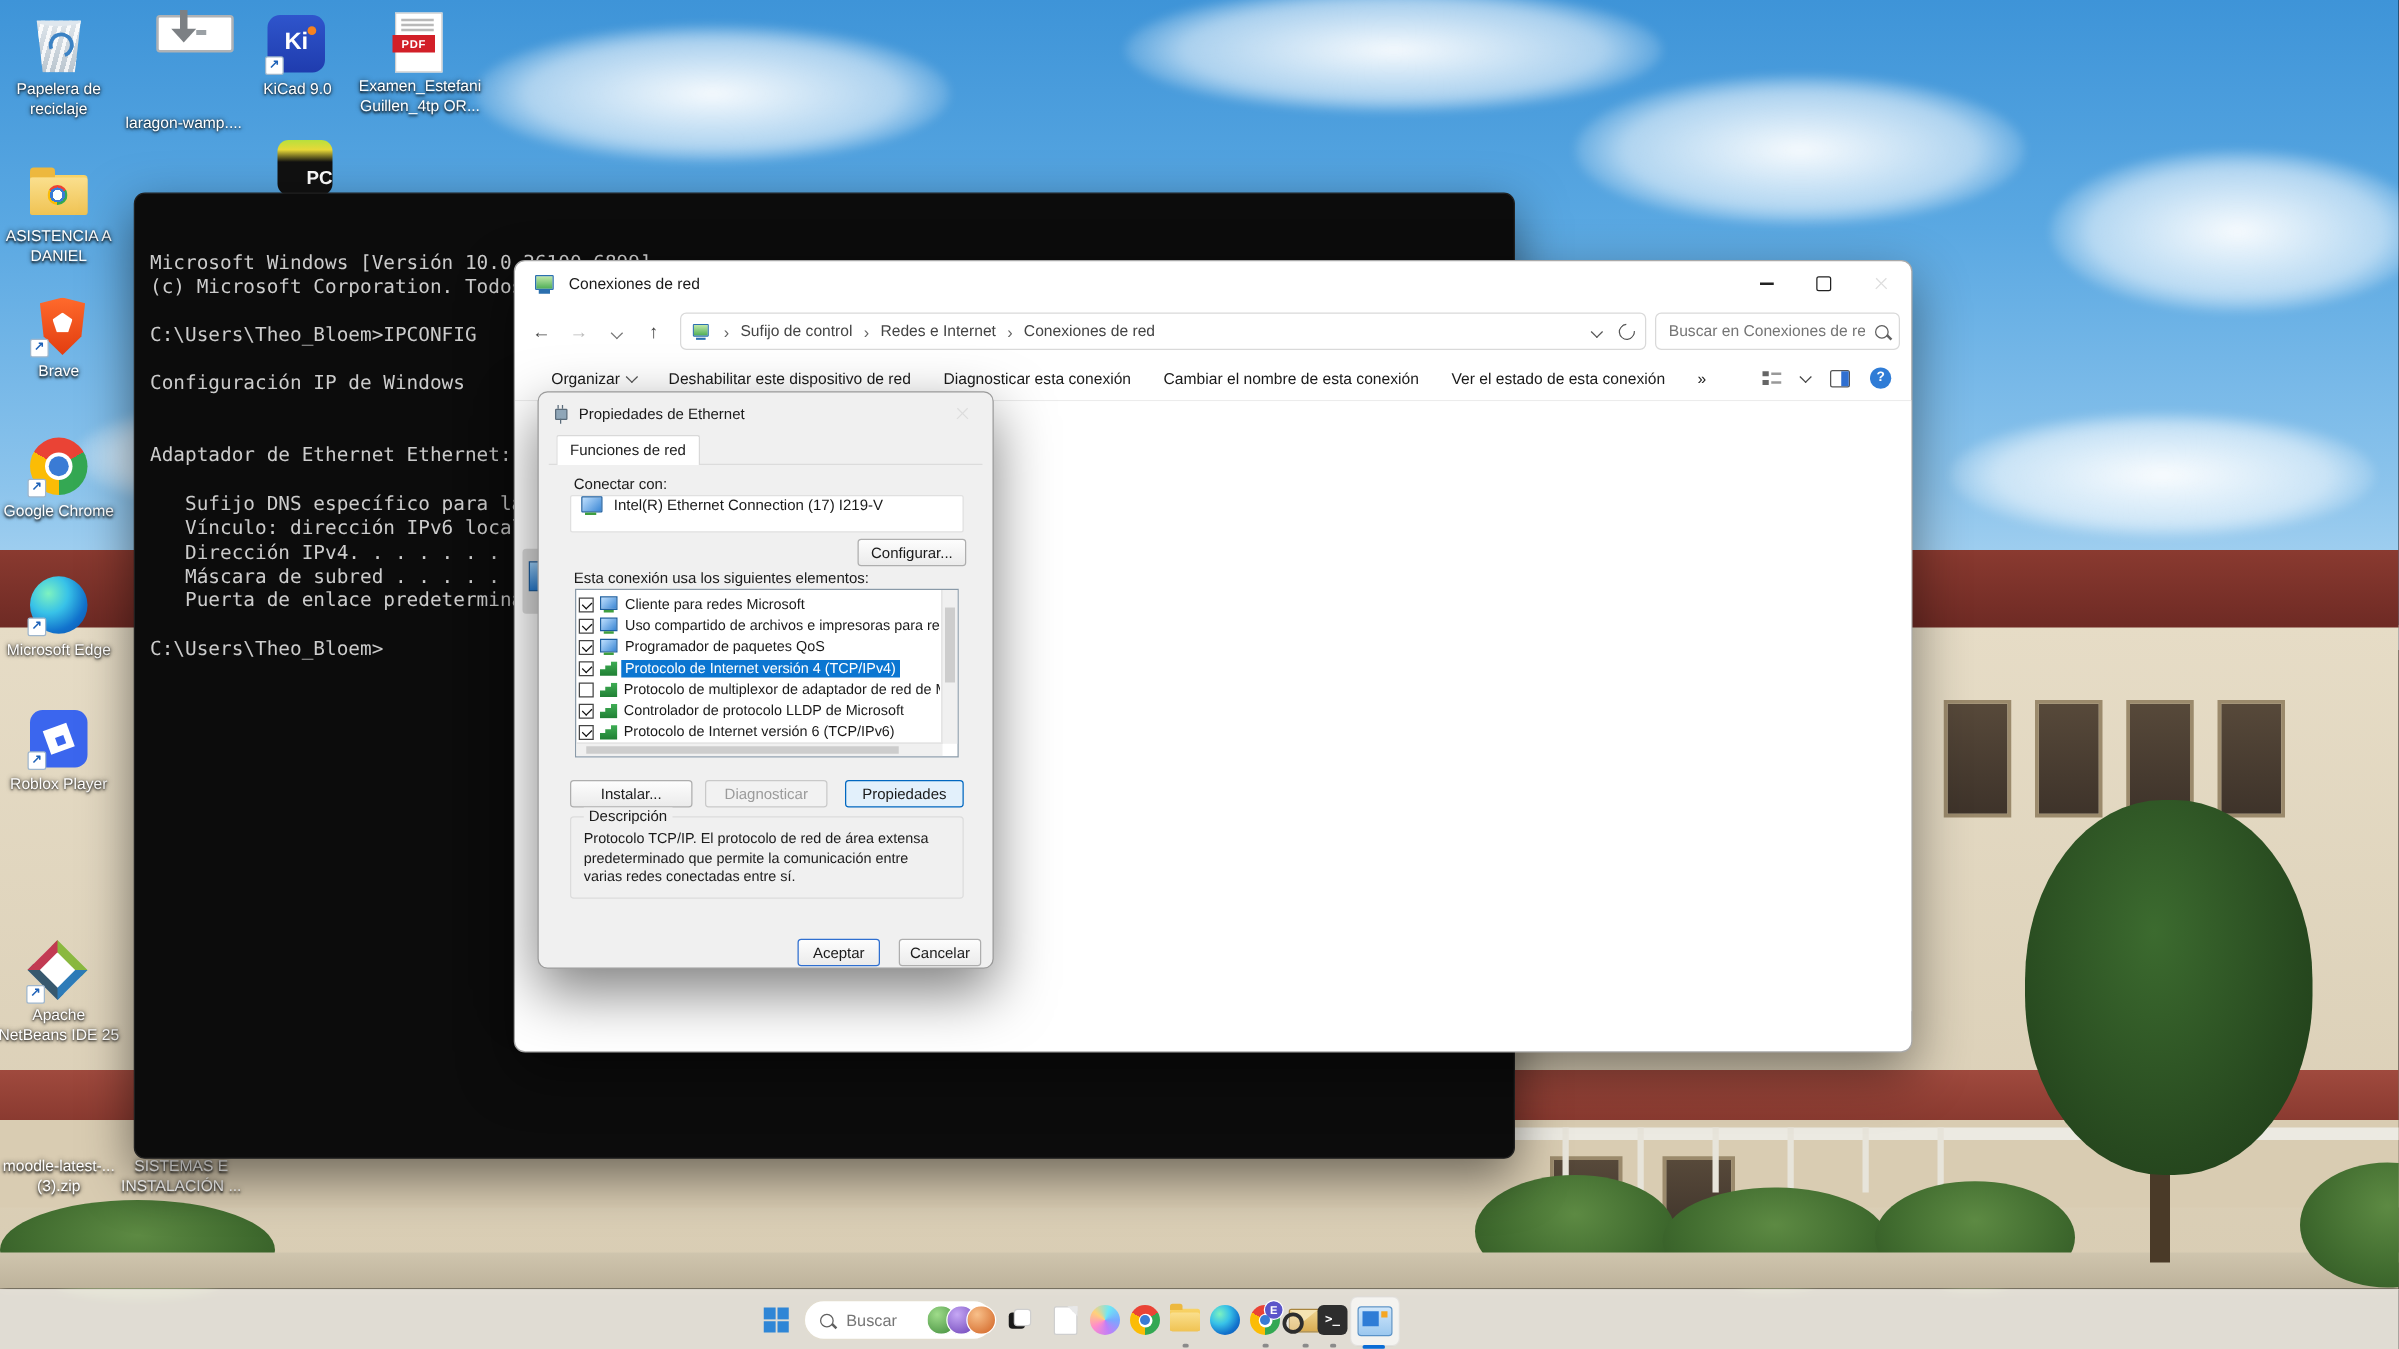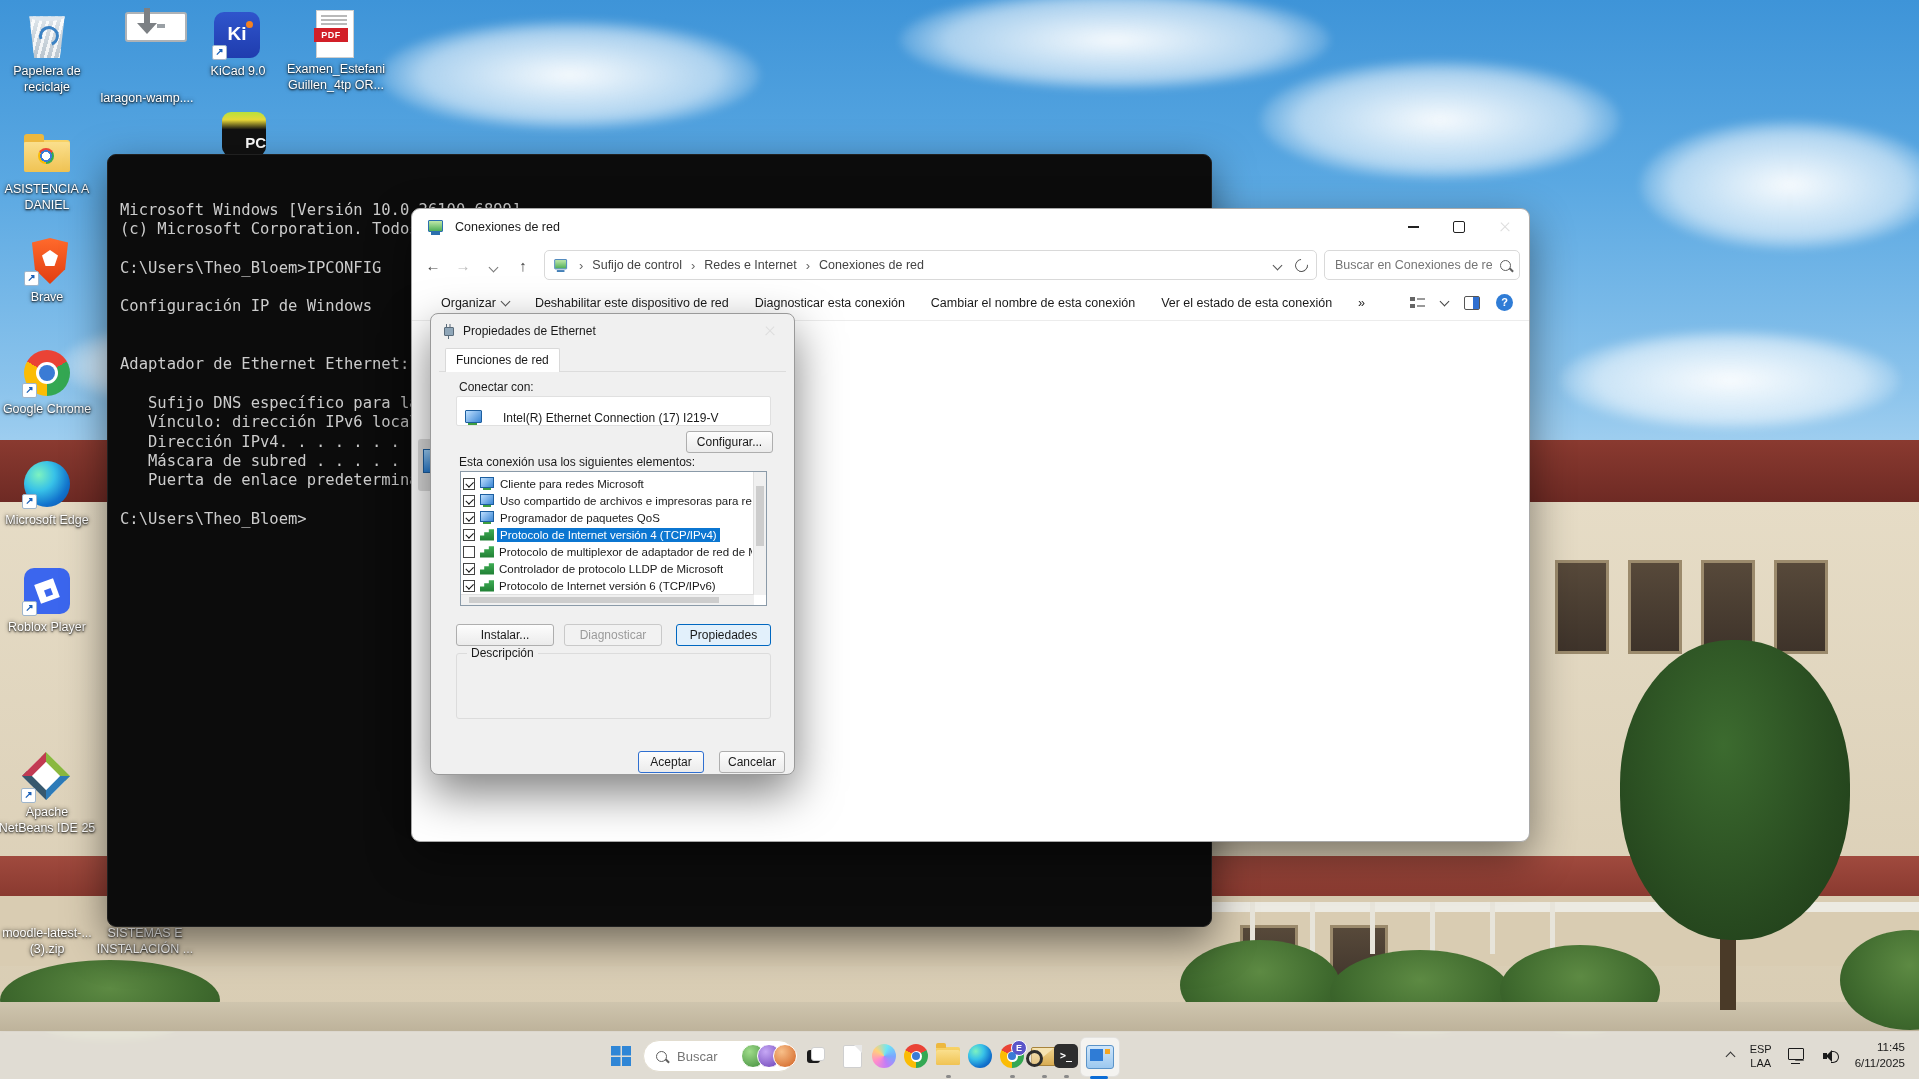--- a/index.html
+++ b/index.html
@@ -145,21 +145,21 @@
   .dlg-titlebar{position:absolute;left:0;top:0;right:0;height:34px;display:flex;align-items:center;gap:10px;padding-left:12px;box-sizing:border-box;}
   .plug{width:10px;height:15px;position:relative;}
   .plug::before{content:"";position:absolute;left:1px;top:3px;width:8px;height:7px;background:#8fa6b8;border:1px solid #5a6b7a;border-radius:1px;}
   .plug::after{content:"";position:absolute;left:2.5px;top:0;width:1.6px;height:3px;background:#5a6b7a;box-shadow:3.5px 0 0 #5a6b7a;}
   .plug i{position:absolute;left:4.5px;bottom:0;width:1.6px;height:4px;background:#5a6b7a;}
   .dlg .wbtn{height:34px;color:#222;}
   .tab{position:absolute;left:14px;top:34px;height:23px;background:#fff;border:1px solid #d9d9d9;border-bottom:0;
     border-radius:2px 2px 0 0;padding:0 10px;line-height:22px;z-index:2;}
   .tabpage-line{position:absolute;left:8px;top:57px;right:8px;height:1px;background:#dcdcdc;}
   .fieldbox{position:absolute;left:25px;top:82px;width:315px;height:30px;background:#fff;border:1px solid #e0e0e0;border-radius:2px;
-    display:flex;align-items:flex-end;gap:20px;padding:0 8px;box-sizing:border-box;}
+    display:flex;align-items:flex-start;gap:8px;padding:0 8px;box-sizing:border-box;}
   .nic{width:18px;height:15px;position:relative;flex:none;}
   .nic::before{content:"";position:absolute;left:0;top:0;width:15px;height:11px;background:linear-gradient(135deg,#bfe0ff,#3a86d4);border:1px solid #1d5fa0;border-radius:1px;}
   .nic::after{content:"";position:absolute;left:3px;bottom:0;width:9px;height:2.5px;background:#3f9e3f;}
   .btn{position:absolute;height:22px;background:linear-gradient(#fdfdfd,#ebebeb);border:1px solid #aeaeae;border-radius:3px;
     font-size:12px;text-align:center;line-height:20px;box-sizing:border-box;}
   .btn.focusblue{background:#e2f0fb;border:1px solid #0067c0;}
   .btn.defaultb{border:1px solid #2f6fd0;}
   .btn.disabled{color:#9b9b9b;background:#f2f2f2;border-color:#c9c9c9;}
   .listbox{position:absolute;left:29px;top:157px;width:307px;height:135px;background:#fff;border:1px solid #8a9aa8;box-sizing:border-box;overflow:hidden;}
   .lrow{position:absolute;left:2px;right:14px;height:17px;display:flex;align-items:center;gap:5px;font-size:11.5px;}
@@ -494,20 +494,21 @@
       <div class="vscroll"></div>
       <div class="hscroll"></div>
     </div>
 
     <div class="btn" style="left:25px;top:310px;width:98px;">Instalar...</div>
     <div class="btn disabled" style="left:133px;top:310px;width:98px;">Diagnosticar</div>
     <div class="btn focusblue" style="left:245px;top:310px;width:95px;">Propiedades</div>
 
     <div class="groupbox">
       <span class="legend">Descripción</span>
+      <span class="gtext">Protocolo TCP/IP. El protocolo de red de área extensa predeterminado que permite la comunicación entre varias redes conectadas entre sí.</span>
     </div>
 
     <div class="btn defaultb" style="left:207px;top:437px;width:66px;">Aceptar</div>
     <div class="btn" style="left:288px;top:437px;width:66px;">Cancelar</div>
   </div>
 
   <div class="abs taskbar">
     <div class="tb-item" style="left:605px;">
         <span class="startlogo"></span>
       </div>
@@ -551,30 +552,15 @@
       </div>
     <div class="tb-active">
         <span class="s-net"></span>
       </div>
     <span class="rundot" style="left:946px;"></span>
     <span class="rundot" style="left:1010px;"></span>
     <span class="rundot" style="left:1042px;"></span>
     <span class="rundot" style="left:1064px;"></span>
     <span class="activebar" style="left:1090px;"></span>
 
-    <div class="tray">
-      <i class="chev up" style="color:#333;"></i>
-      <div class="lang">
-        <div>ESP</div>
-        <div>LAA</div>
-      </div>
-      <span class="neticon"></span>
-      <span class="spk">
-          <i></i>
-        </span>
-      <div class="clock">
-        <div>11:45</div>
-        <div>6/11/2025</div>
-      </div>
-    </div>
   </div>
 
 </div>
 
 </body></html>

